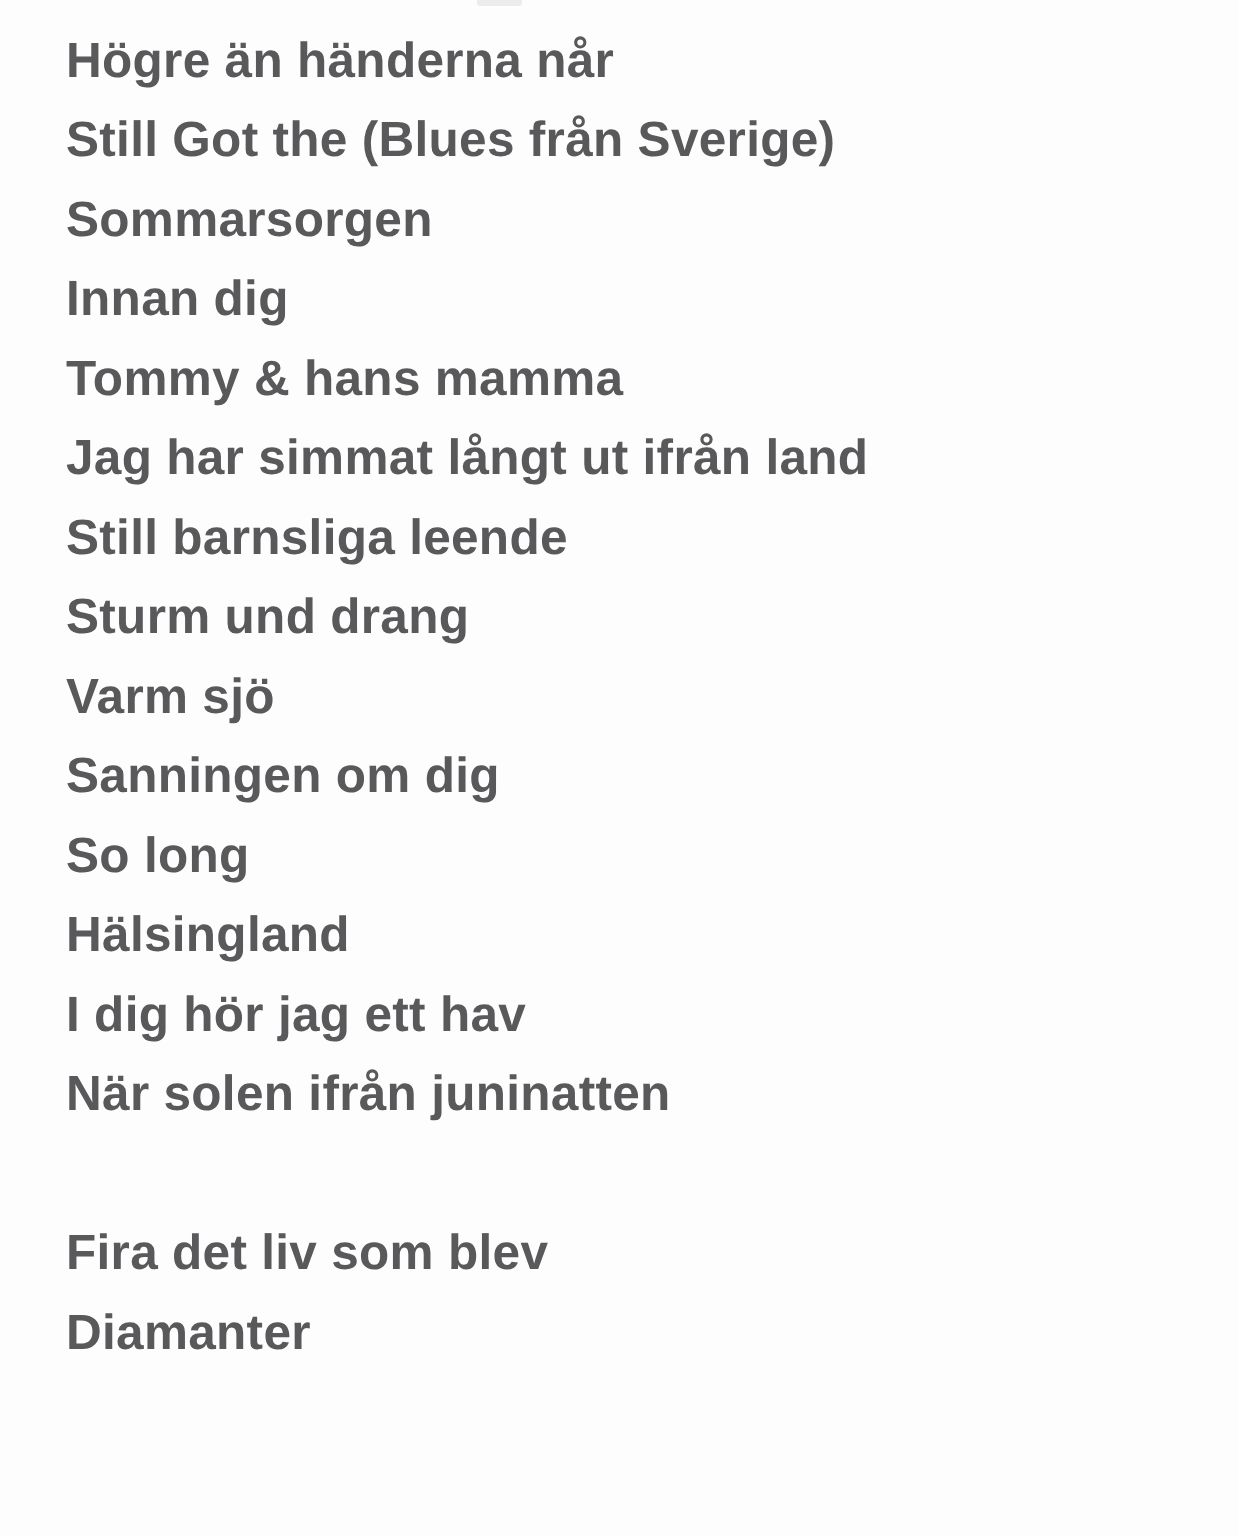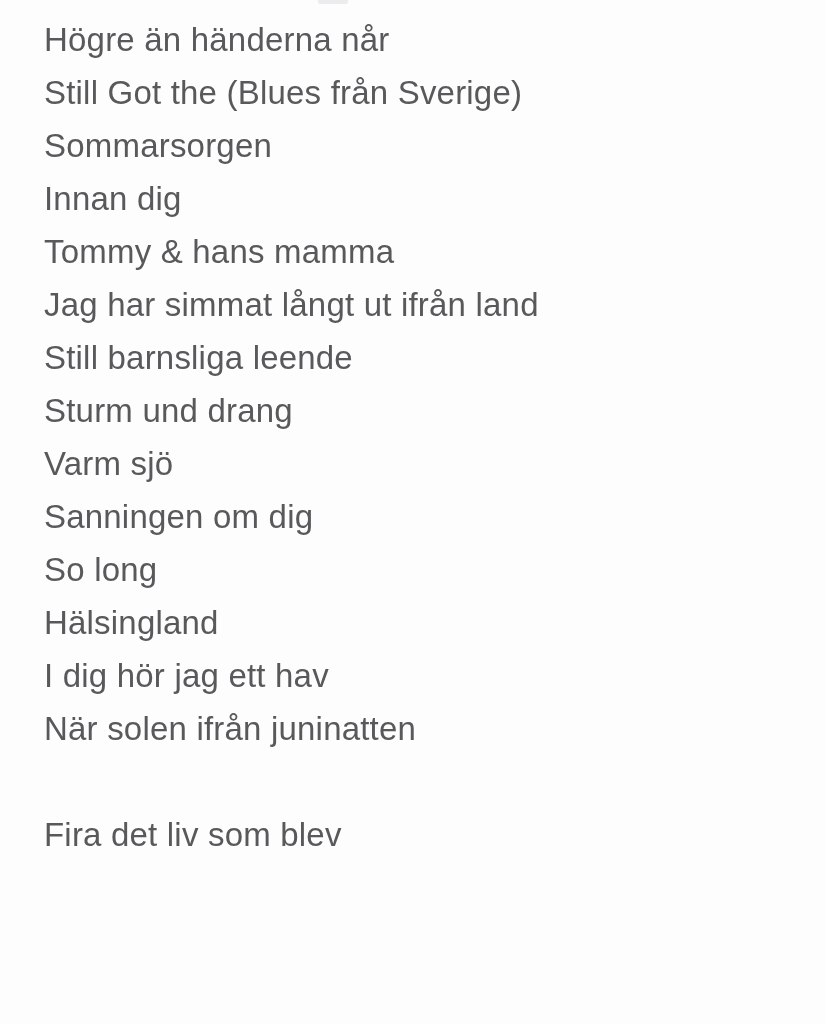--- a/index.html
+++ b/index.html
@@ -15,21 +15,21 @@
     position: relative;
   }
   .tracklist {
     padding: 13px 20px 0 44px;
     box-sizing: border-box;
   }
   .song-line {
     height: 53px;
     line-height: 53px;
     font-size: 33px;
-    font-weight: 400;
+    font-weight: 700;
     color: #59595b;
     letter-spacing: 0.2px;
     white-space: nowrap;
   }
   .group-spacer {
     height: 53px;
   }
   .top-fragment {
     position: absolute;
     top: 0;
@@ -60,14 +60,15 @@
     <div class="song-line">So long</div>
     <div class="song-line">Hälsingland</div>
     <div class="song-line">I dig hör jag ett hav</div>
     <div class="song-line">När solen ifrån juninatten</div>
   </div>
 
   <div class="group-spacer"></div>
 
   <div>
     <div class="song-line">Fira det liv som blev</div>
+    <div class="song-line">Diamanter</div>
   </div>
 </div>
 
 </body></html>

